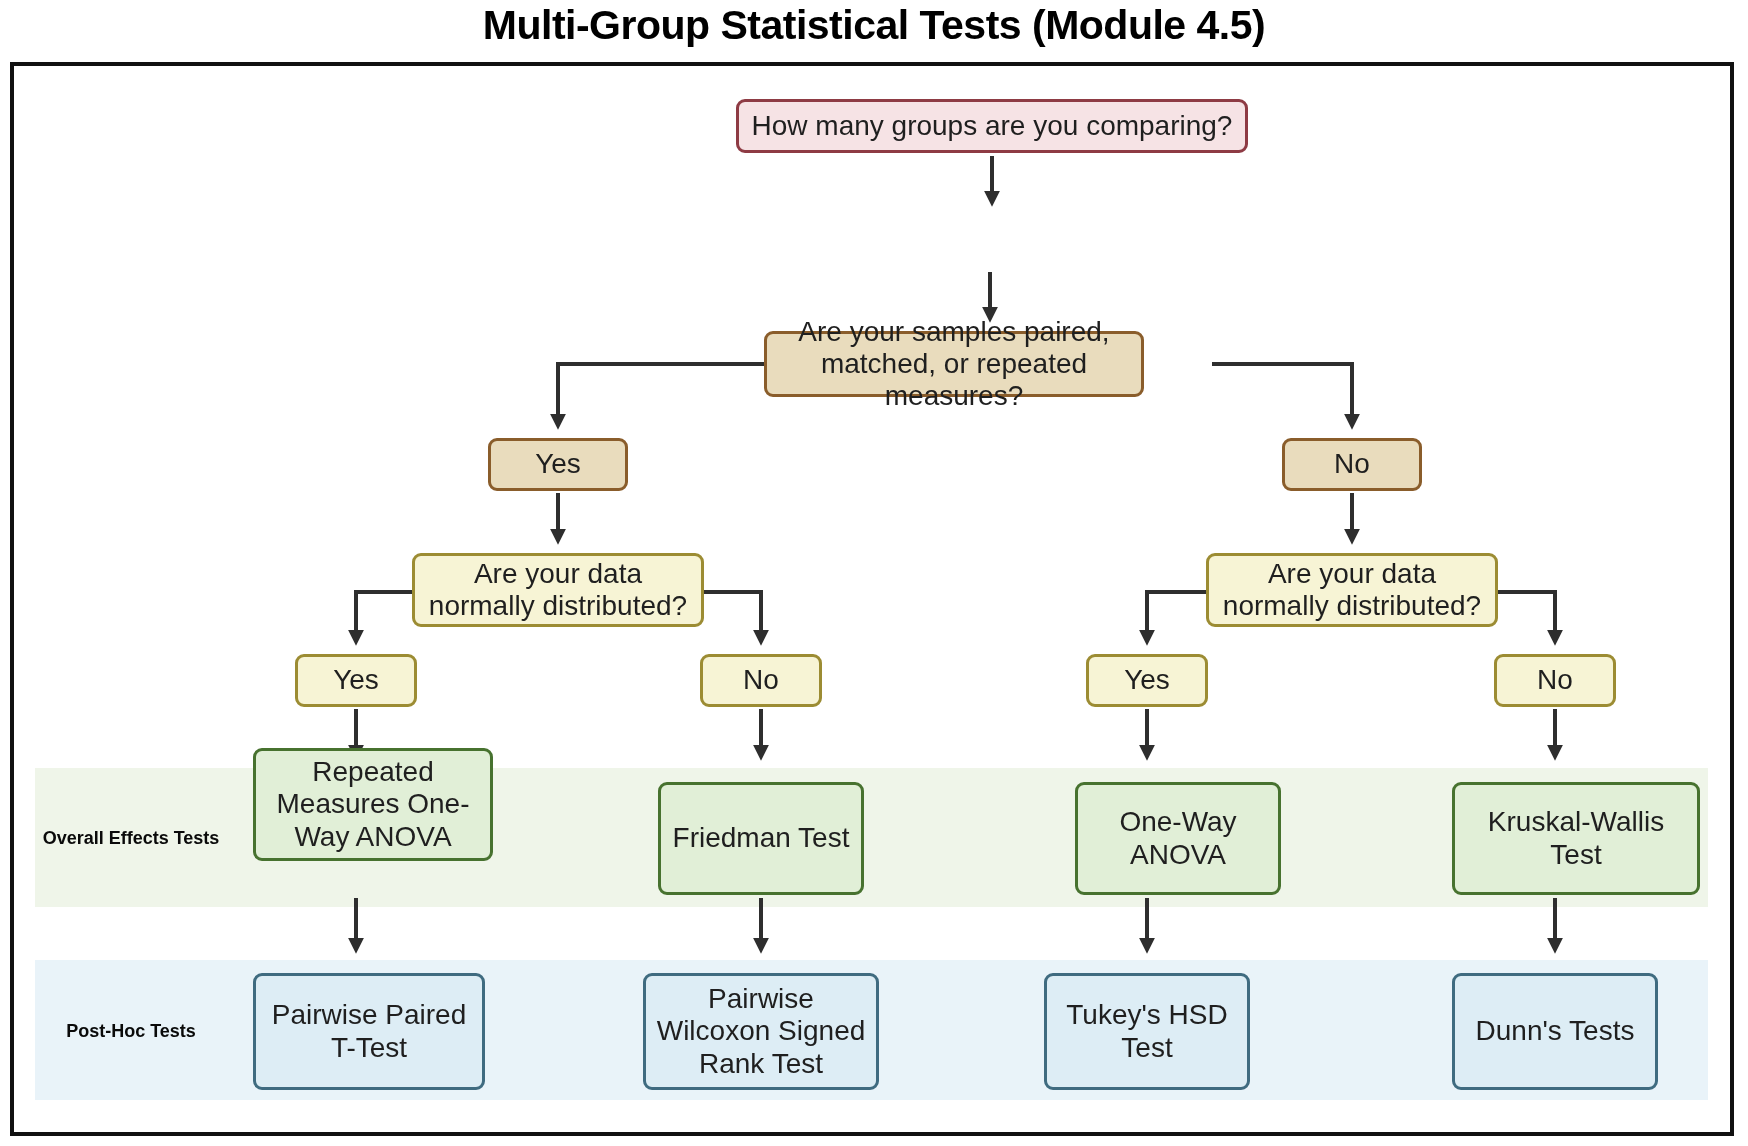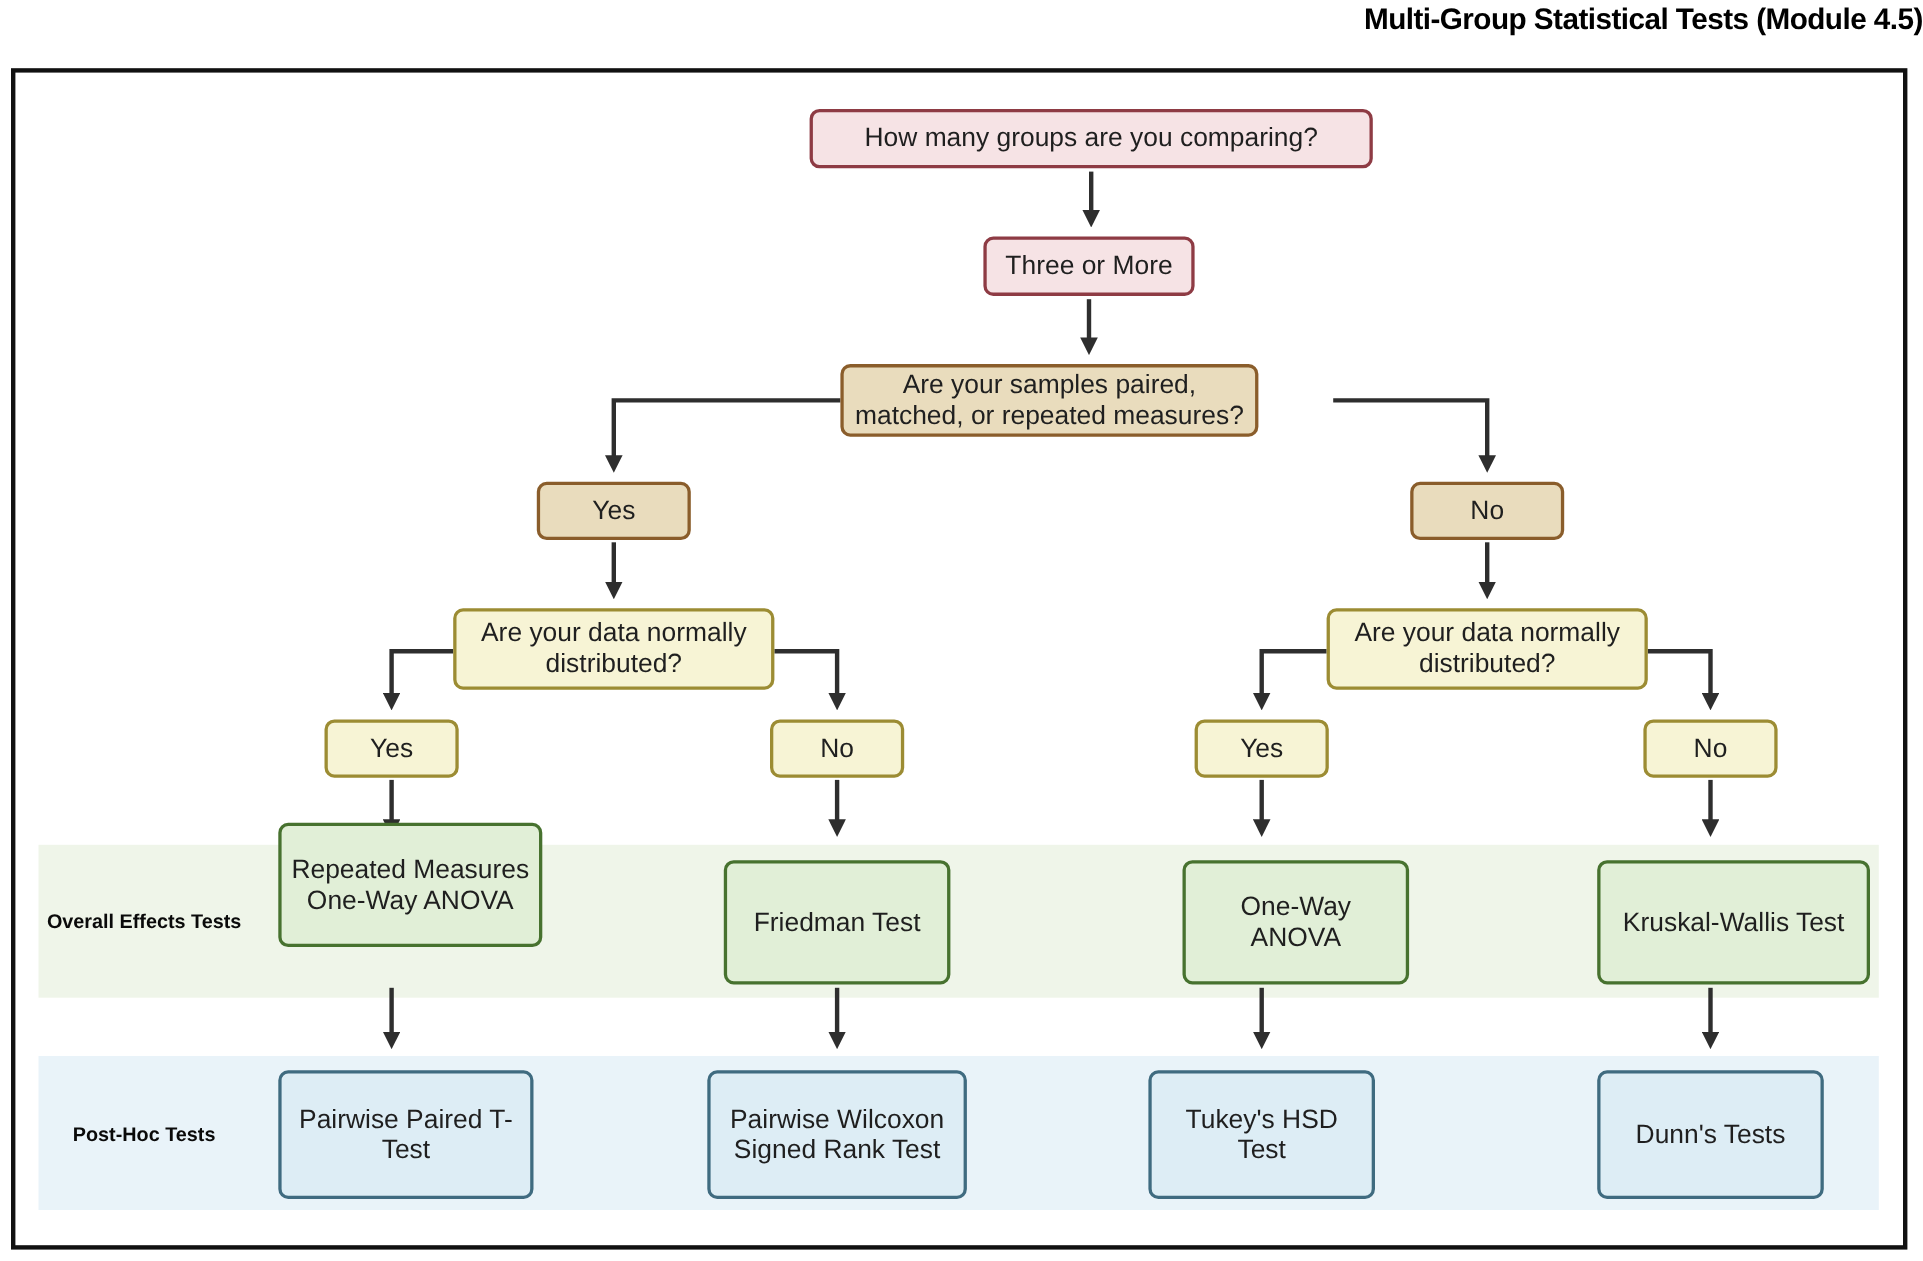--- a/index.html
+++ b/index.html
@@ -1,34 +1,34 @@
 <!DOCTYPE html>
 <html style="--pink-fill: #f6e3e5; --pink-border: #8e3b44; --tan-fill: #e9dcbd; --tan-border: #8a5d2b; --yellow-fill: #f7f4d5; --yellow-border: #9c8c33; --green-fill: #e1efd7; --green-border: #47722f; --blue-fill: #ddedf5; --blue-border: #3f6b80; --green-band: #eff5e9; --blue-band: #e9f3f9; --arrow: #2e2e2e;"><head>
 <meta charset="utf-8">
 <style>
   html,body{margin:0;padding:0;background:#ffffff;}
   #canvas{
     position:relative;width:1748px;height:1146px;background:#ffffff;overflow:hidden;
     font-family:"Liberation Sans","DejaVu Sans",sans-serif;color:#1f1f1f;
   }
   .page-title{
-    position:absolute;left:0;top:2px;width:1748px;text-align:right;
-    font-size:27px;font-weight:bold;letter-spacing:-0.5px;color:#000;
+    position:absolute;left:0;top:2px;width:1748px;text-align:center;
+    font-size:41px;font-weight:bold;letter-spacing:-0.5px;color:#000;
   }
   .outer-frame{
     position:absolute;left:10px;top:62px;width:1724px;height:1074px;
     border:4px solid #111;background:transparent;box-sizing:border-box;
   }
   .band{position:absolute;left:35px;width:1673px;}
   .band.green{top:768px;height:139px;background:var(--green-band,#eff5e9);}
   .band.blue{top:960px;height:140px;background:var(--blue-band,#e9f3f9);}
   .node{
     position:absolute;display:flex;align-items:center;justify-content:center;
     text-align:center;box-sizing:border-box;border-radius:9px;
-    font-size:24px;line-height:1.15;padding:2px 8px;
+    font-size:28px;line-height:1.15;padding:2px 8px;
   }
   .node.pink  {background:var(--pink-fill,#f6e3e5);border:3.5px solid var(--pink-border,#8e3b44);}
   .node.tan   {background:var(--tan-fill,#e9dcbd);border:3.5px solid var(--tan-border,#8a5d2b);}
   .node.yellow{background:var(--yellow-fill,#f7f4d5);border:3.5px solid var(--yellow-border,#9c8c33);}
   .node.green {background:var(--green-fill,#e1efd7);border:3.5px solid var(--green-border,#47722f);}
   .node.blue  {background:var(--blue-fill,#ddedf5);border:3.5px solid var(--blue-border,#3f6b80);}
   .row-label{
     position:absolute;display:flex;align-items:center;justify-content:center;
     text-align:center;font-weight:bold;font-size:18px;line-height:1.25;color:#0a0a0a;
   }
@@ -69,21 +69,20 @@
     <line x1="1147" y1="709" x2="1147" y2="756" marker-end="url(#ah)"></line>
     <line x1="1555" y1="709" x2="1555" y2="756" marker-end="url(#ah)"></line>
     <line x1="356" y1="898" x2="356" y2="949" marker-end="url(#ah)"></line>
     <line x1="761" y1="898" x2="761" y2="949" marker-end="url(#ah)"></line>
     <line x1="1147" y1="898" x2="1147" y2="949" marker-end="url(#ah)"></line>
     <line x1="1555" y1="898" x2="1555" y2="949" marker-end="url(#ah)"></line>
   </svg>
 
   <div class="node pink" style="left:736px;top:99px;width:512px;height:54px;">How many groups are you comparing?</div>
 
-  <div class="node pink" style="left:894px;top:215px;width:192px;height:54px;">Three or More</div>
 
   <div class="node tan" style="left:764px;top:331px;width:380px;height:66px;">Are your samples paired, matched, or repeated measures?</div>
 
   <div class="node tan" style="left:488px;top:438px;width:140px;height:53px;">Yes</div>
 
   <div class="node tan" style="left:1282px;top:438px;width:140px;height:53px;">No</div>
 
   <div class="node yellow" style="left:412px;top:553px;width:292px;height:74px;">Are your data normally distributed?</div>
 
   <div class="node yellow" style="left:1206px;top:553px;width:292px;height:74px;">Are your data normally distributed?</div>

